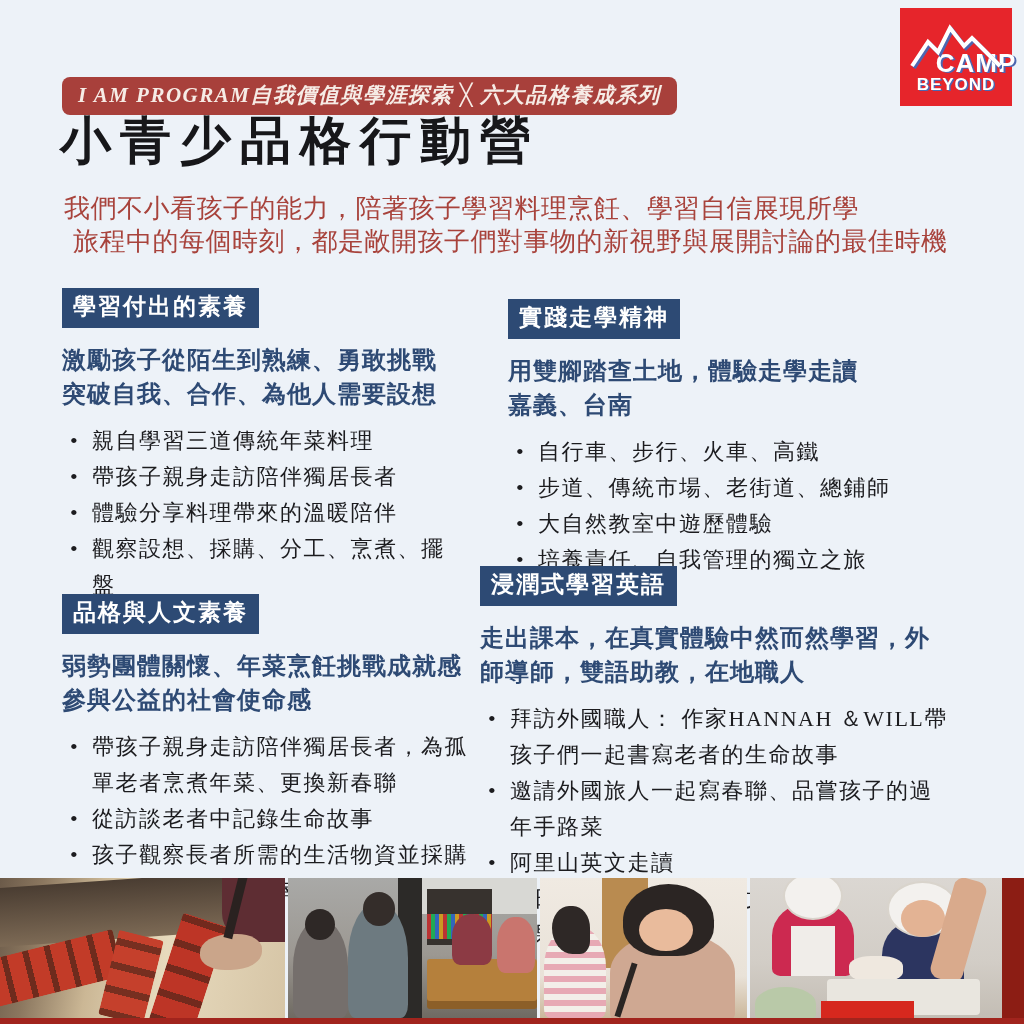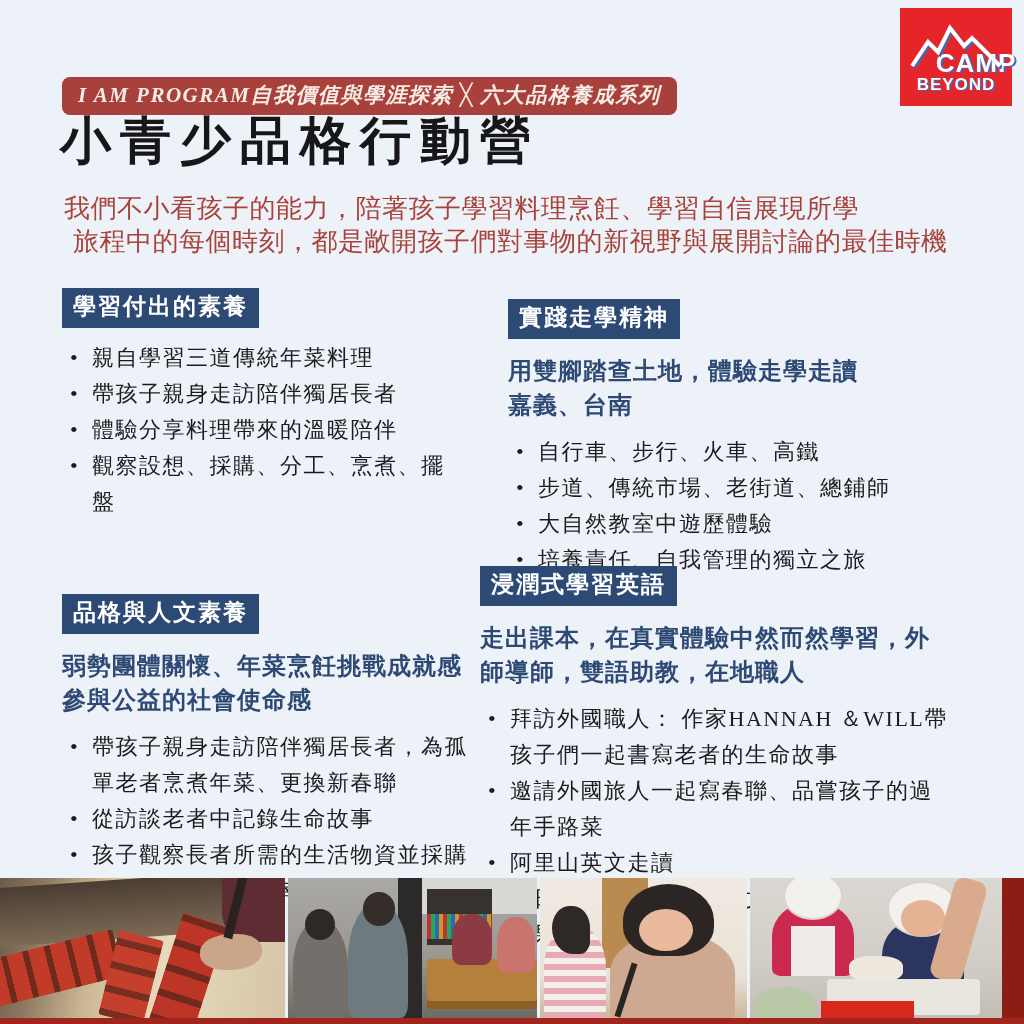--- a/index.html
+++ b/index.html
@@ -155,20 +155,24 @@
 
   <h1 class="title">小青少品格行動營</h1>
 
   <div class="subtitle">
     <div class="l1">我們不小看孩子的能力，陪著孩子學習料理烹飪、學習自信展現所學</div>
     <div class="l2">旅程中的每個時刻，都是敞開孩子們對事物的新視野與展開討論的最佳時機</div>
   </div>
 
   <section class="sec s1">
     <span class="sec-header">學習付出的素養</span>
+    <div class="sec-intro">
+      <div>激勵孩子從陌生到熟練、勇敢挑戰</div>
+      <div>突破自我、合作、為他人需要設想</div>
+    </div>
     <ul class="bullets">
       <li>親自學習三道傳統年菜料理</li>
       <li>帶孩子親身走訪陪伴獨居長者</li>
       <li>體驗分享料理帶來的溫暖陪伴</li>
       <li>觀察設想、採購、分工、烹煮、擺盤</li>
     </ul>
   </section>
 
   <section class="sec s2">
     <span class="sec-header">實踐走學精神</span>

